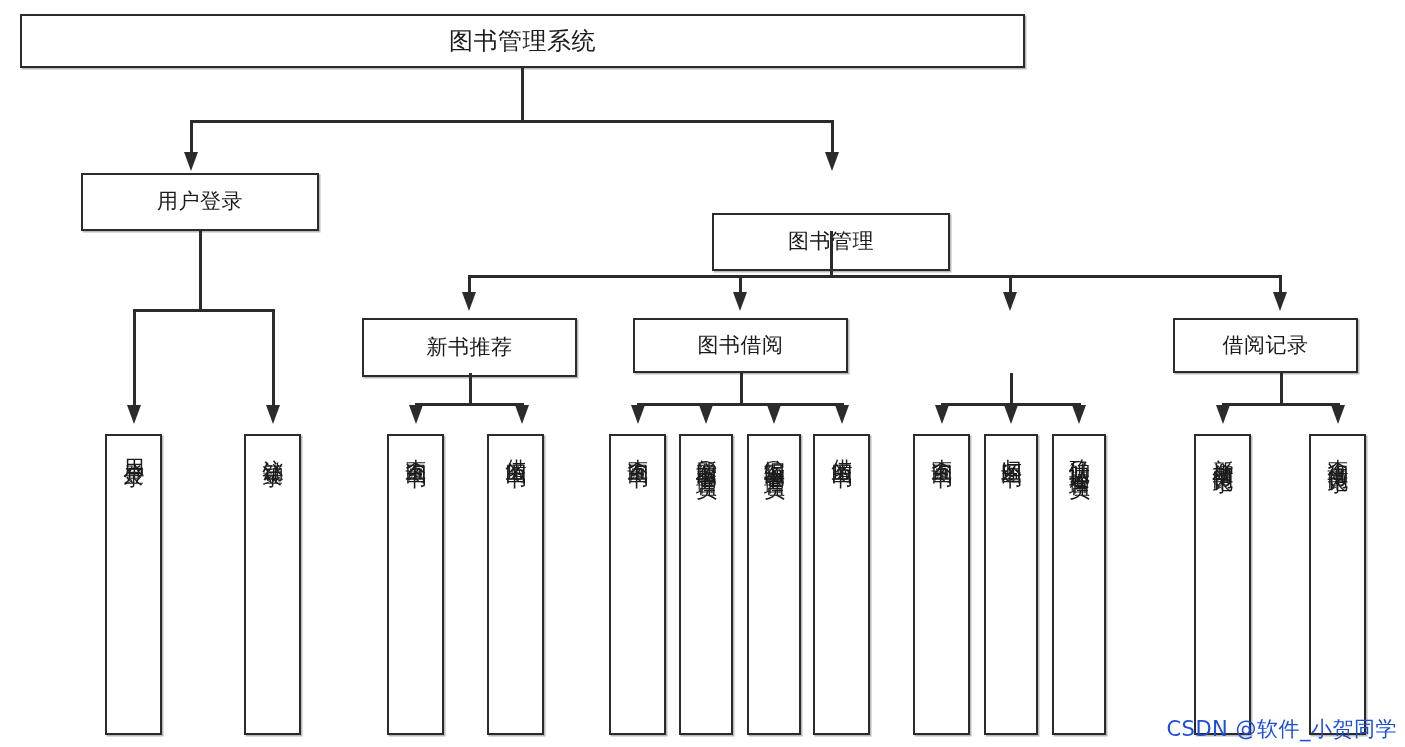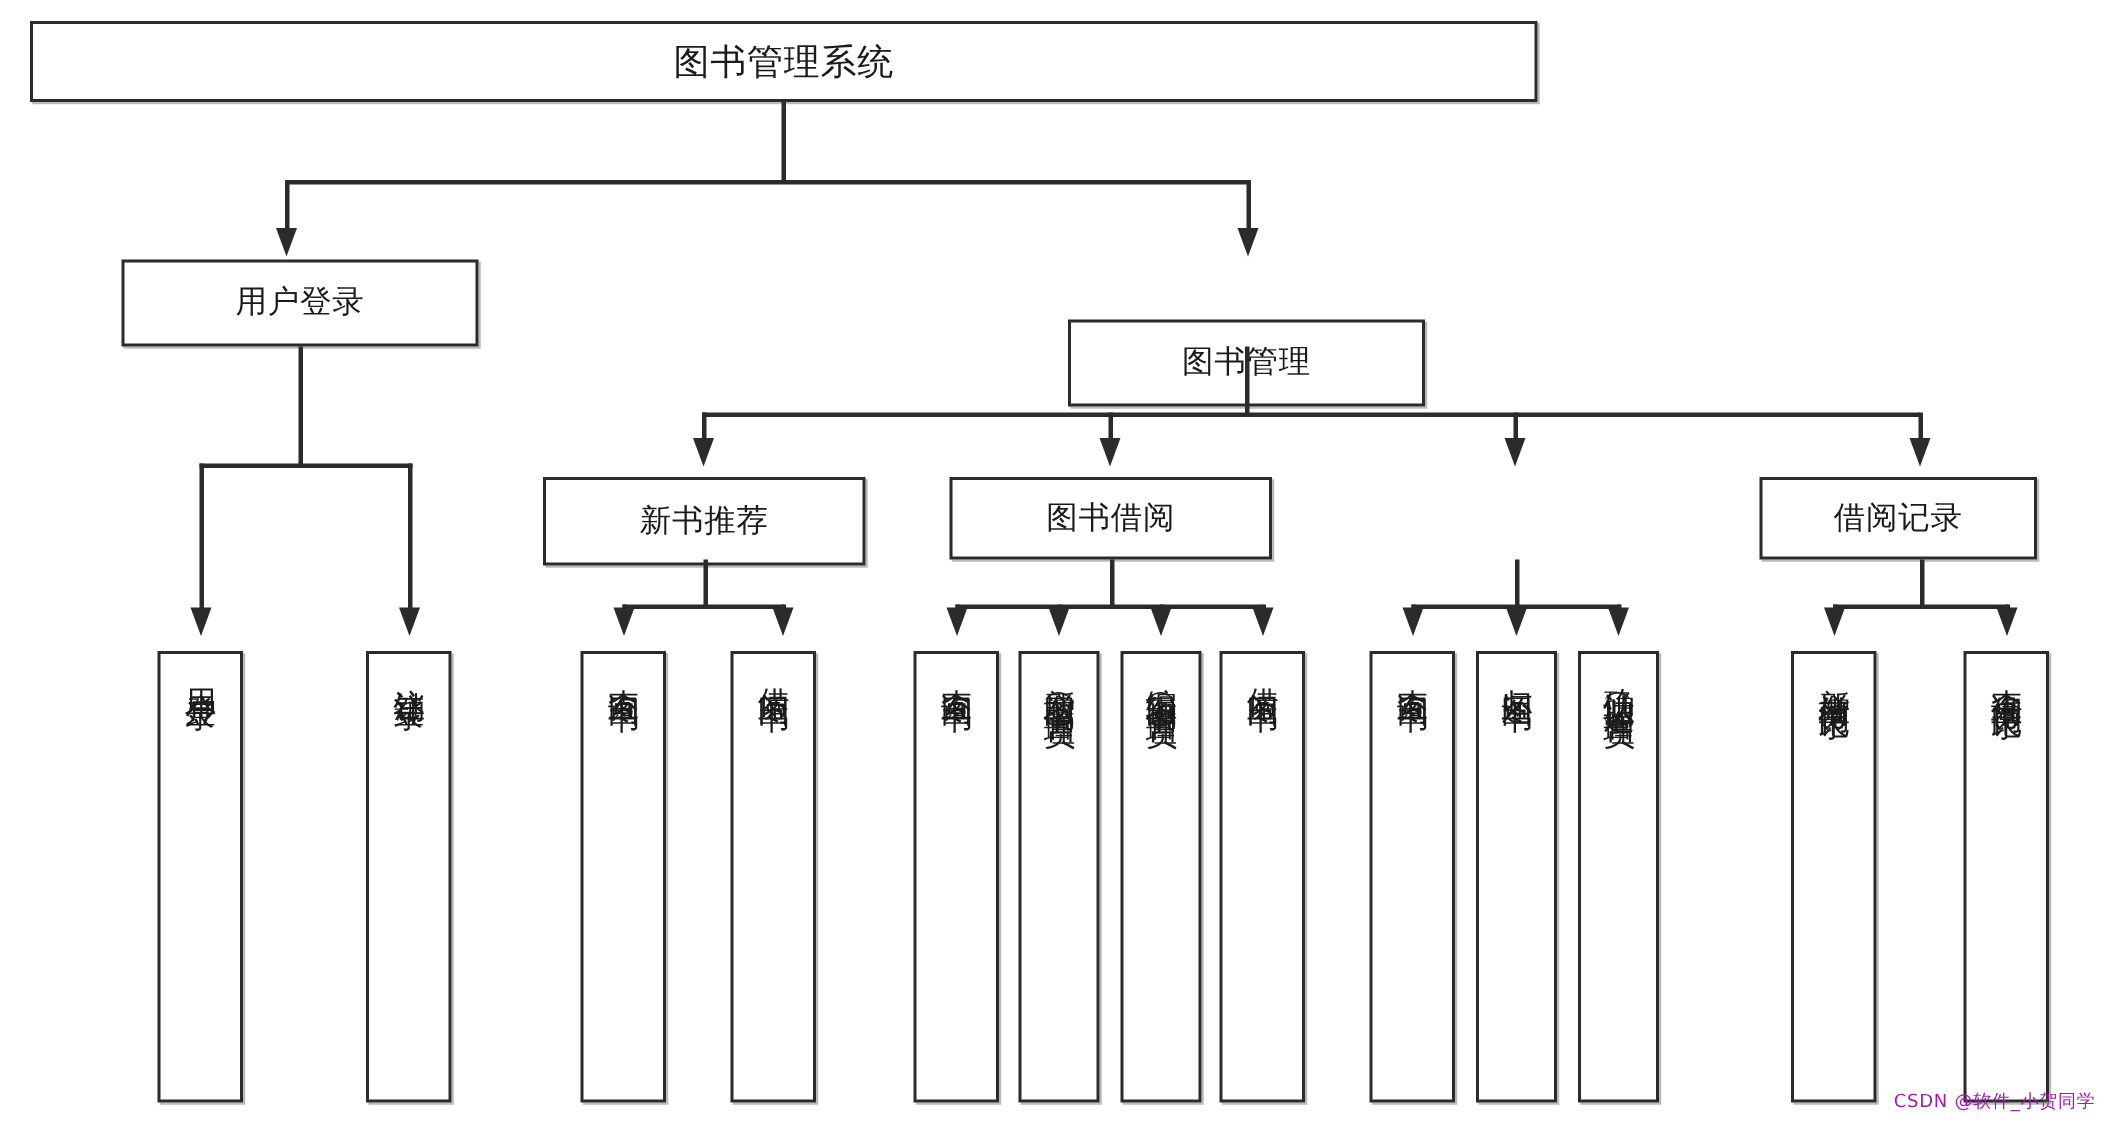--- a/index.html
+++ b/index.html
@@ -71,22 +71,22 @@
     border-left: 7.5px solid transparent;
     border-right: 7.5px solid transparent;
     border-top: 19px solid #2b2b2b;
   }
 
   
   #watermark {
     position: absolute;
     right: 8px;
     bottom: 4px;
-    font-size: 12px;
-    color: #a21caf;
+    font-size: 21px;
+    color: #1d4ed8;
     letter-spacing: 0.5px;
     white-space: nowrap;
     font-family: "DejaVu Sans", "Liberation Sans", sans-serif;
   }
 </style>
 </head>
 <body>
 
 <div id="diagram-root">
 

